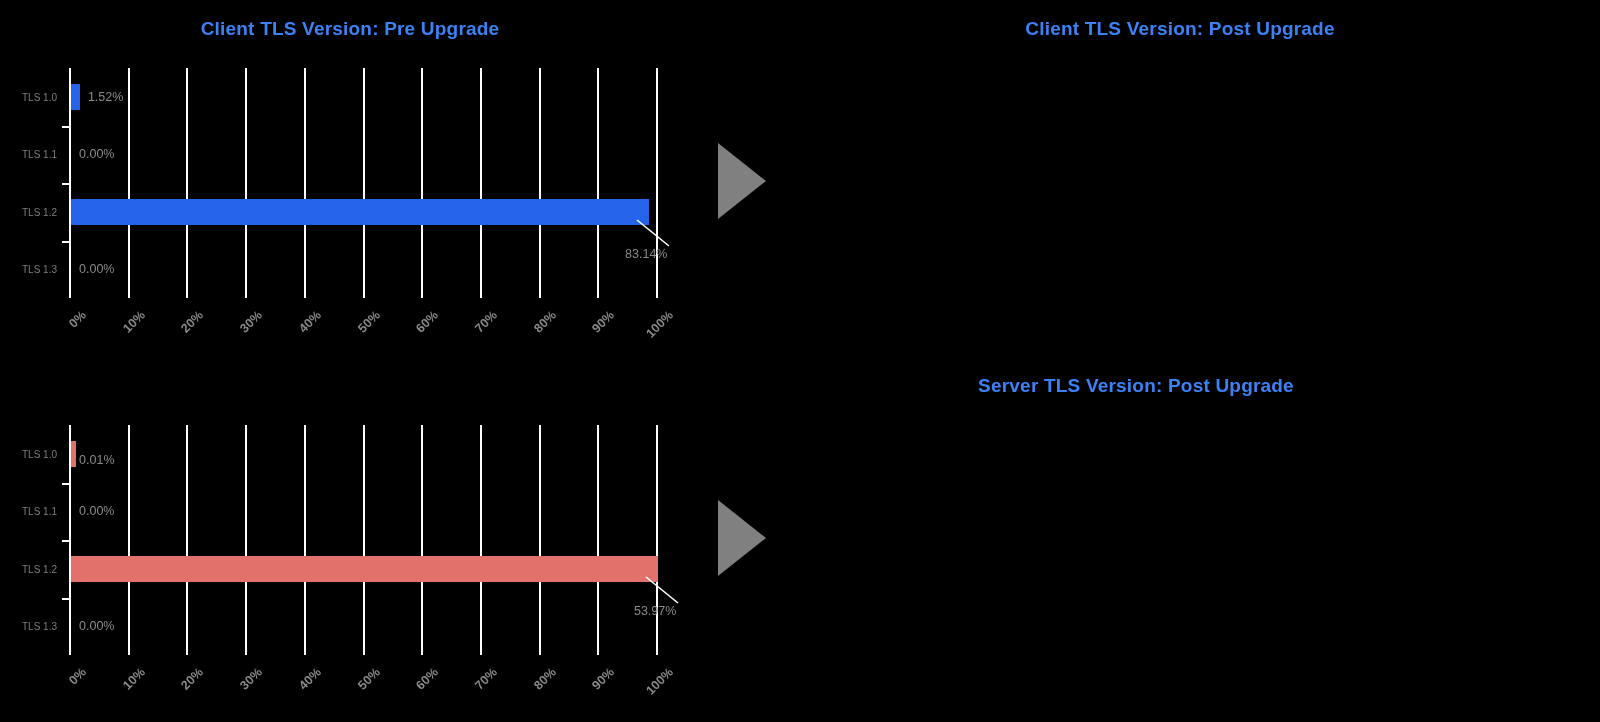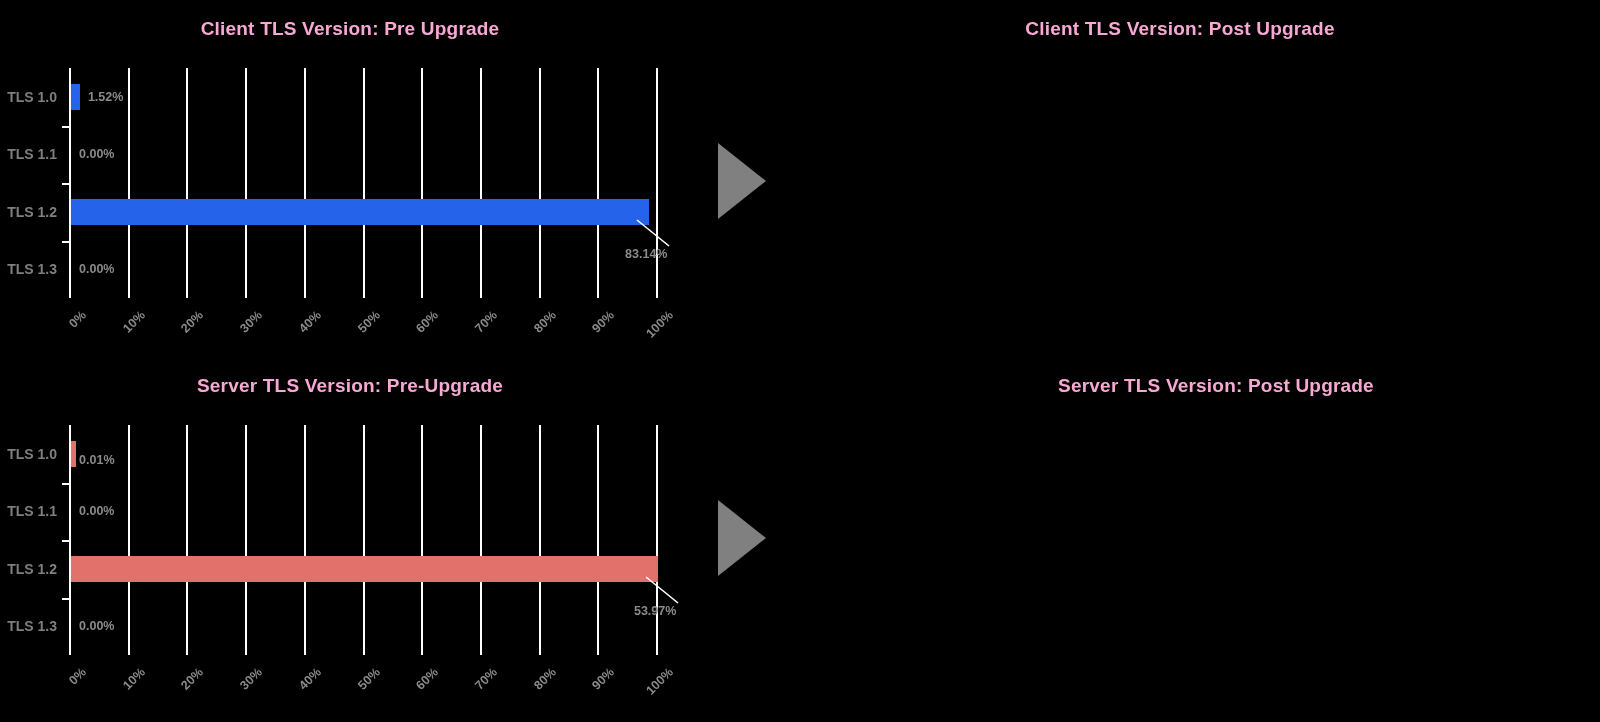--- a/index.html
+++ b/index.html
@@ -2,37 +2,37 @@
 <html><head>
 <meta charset="utf-8">
 <style>
   html,body{margin:0;padding:0;background:#000;}
   body{width:1600px;height:722px;font-family:"Liberation Sans",sans-serif;overflow:hidden;}
   .stage{position:relative;width:1600px;height:722px;background:#000;}
 
   .chart{position:absolute;}
   .chart-title{
     position:absolute;left:0;top:0;width:100%;text-align:center;
-    color:#f9a8d4;font-size:19px;font-weight:700;letter-spacing:.2px;
+    color:#3b82f6;font-size:19px;font-weight:700;letter-spacing:.2px;
     white-space:nowrap;
   }
   .plot{position:absolute;}
   .gridline{position:absolute;top:0;width:2px;background:#ffffff;}
   .axisline{position:absolute;top:0;width:2px;background:#ffffff;}
   .tick-stub{position:absolute;left:-7px;width:7px;height:2px;background:#ffffff;}
 
   .cat-label{
-    position:absolute;color:#7f7f7f;font-size:14px;font-weight:700;
+    position:absolute;color:#7f7f7f;font-size:10px;font-weight:400;
     text-align:center;white-space:nowrap;transform:translateY(-50%);
   }
   .bar{position:absolute;transform:translateY(-50%);}
   .bar.blue{background:#2563eb;}
   .bar.red{background:#e2706b;}
   .val-label{
-    position:absolute;color:#8a8a8a;font-size:12.5px;font-weight:700;
+    position:absolute;color:#8a8a8a;font-size:12.5px;font-weight:400;
     white-space:nowrap;transform:translateY(-50%);
   }
   .x-tick{
     position:absolute;color:#8a8a8a;font-size:12.5px;font-weight:700;
     white-space:nowrap;transform-origin:right top;
     transform:translate(-100%,0) rotate(-45deg);
   }
   .leader{position:absolute;overflow:visible;}
   .arrow{position:absolute;width:0;height:0;
     border-top:38px solid transparent;border-bottom:38px solid transparent;
@@ -83,21 +83,20 @@
         <div class="x-tick" style="left: 431.2px; top: 298px;">60%</div>
         <div class="x-tick" style="left: 489.9px; top: 298px;">70%</div>
         <div class="x-tick" style="left: 548.6px; top: 298px;">80%</div>
         <div class="x-tick" style="left: 607.3px; top: 298px;">90%</div>
         <div class="x-tick" style="left: 666px; top: 298px;">100%</div>
       </div>
       <div class="chart" style="left: 800px; top: 10px; width: 760px; height: 340px;">
         <div class="chart-title" style="top: 8px;">Client TLS Version: Post Upgrade</div>
       </div>
       <div class="chart" style="left: 0px; top: 367px; width: 700px; height: 340px;">
-        <div class="chart-title" style="top: 8px;">Server TLS Version: Pre-Upgrade</div>
         <div class="plot" style="left: 69px; top: 58px; width: 587px; height: 230px;">
           <div class="axisline" style="left: 0px; height: 230px;"></div>
           <div class="gridline" style="left: 58.7px; height: 230px;"></div>
           <div class="gridline" style="left: 117.4px; height: 230px;"></div>
           <div class="gridline" style="left: 176.1px; height: 230px;"></div>
           <div class="gridline" style="left: 234.8px; height: 230px;"></div>
           <div class="gridline" style="left: 293.5px; height: 230px;"></div>
           <div class="gridline" style="left: 352.2px; height: 230px;"></div>
           <div class="gridline" style="left: 410.9px; height: 230px;"></div>
           <div class="gridline" style="left: 469.6px; height: 230px;"></div>
@@ -125,20 +124,20 @@
         <div class="x-tick" style="left: 196.4px; top: 298px;">20%</div>
         <div class="x-tick" style="left: 255.1px; top: 298px;">30%</div>
         <div class="x-tick" style="left: 313.8px; top: 298px;">40%</div>
         <div class="x-tick" style="left: 372.5px; top: 298px;">50%</div>
         <div class="x-tick" style="left: 431.2px; top: 298px;">60%</div>
         <div class="x-tick" style="left: 489.9px; top: 298px;">70%</div>
         <div class="x-tick" style="left: 548.6px; top: 298px;">80%</div>
         <div class="x-tick" style="left: 607.3px; top: 298px;">90%</div>
         <div class="x-tick" style="left: 666px; top: 298px;">100%</div>
       </div>
-      <div class="chart" style="left: 836px; top: 367px; width: 760px; height: 340px;">
+      <div class="chart" style="left: 756px; top: 367px; width: 760px; height: 340px;">
         <div class="chart-title" style="top: 8px;">Server TLS Version: Post Upgrade</div>
       </div>
     </div>
 
   <div class="arrow" style="left:718px;top:143px;"></div>
   <div class="arrow" style="left:718px;top:500px;"></div>
 </div>
 
 </body></html>

